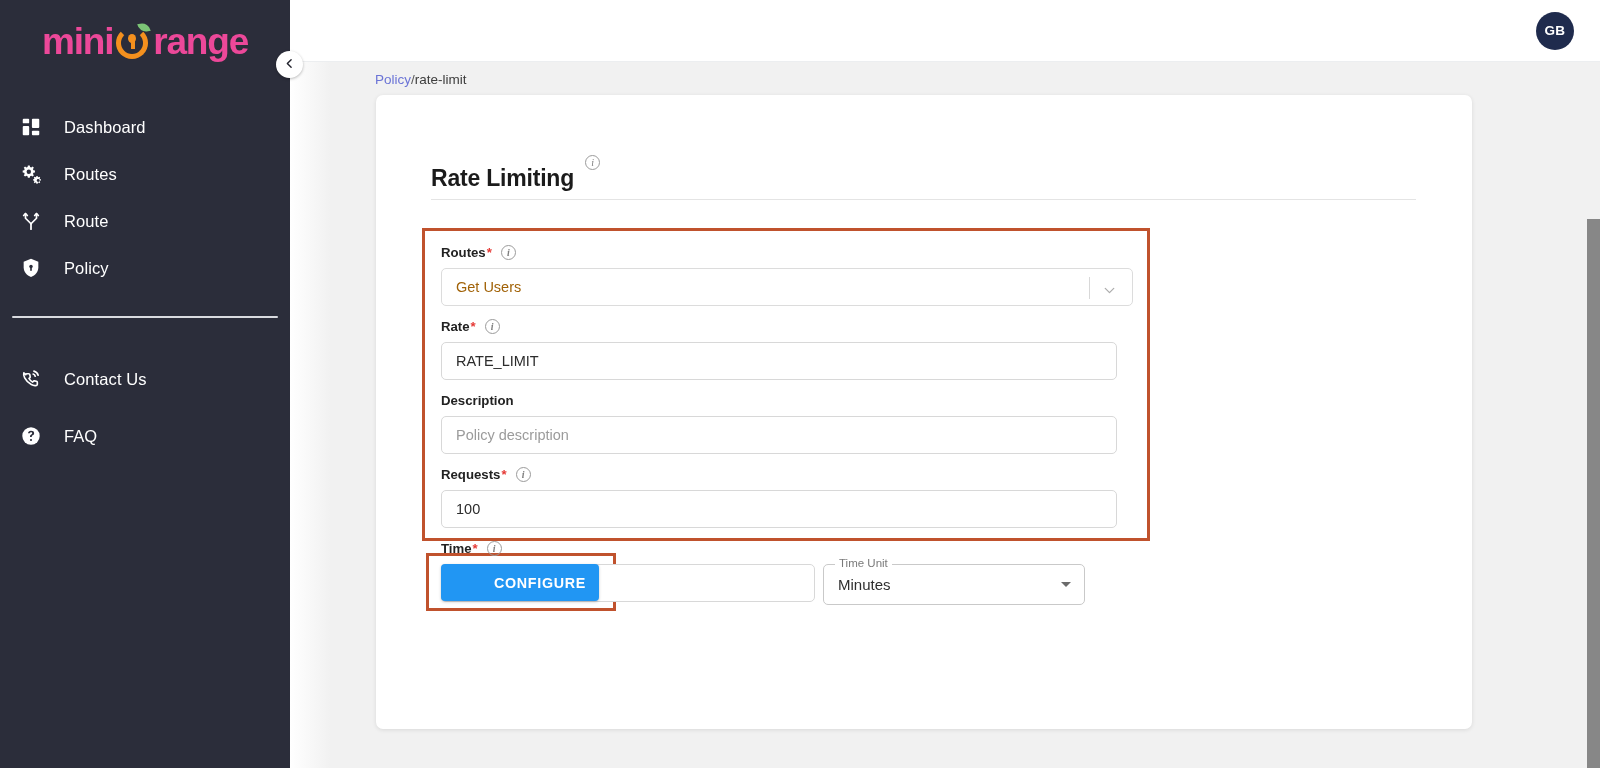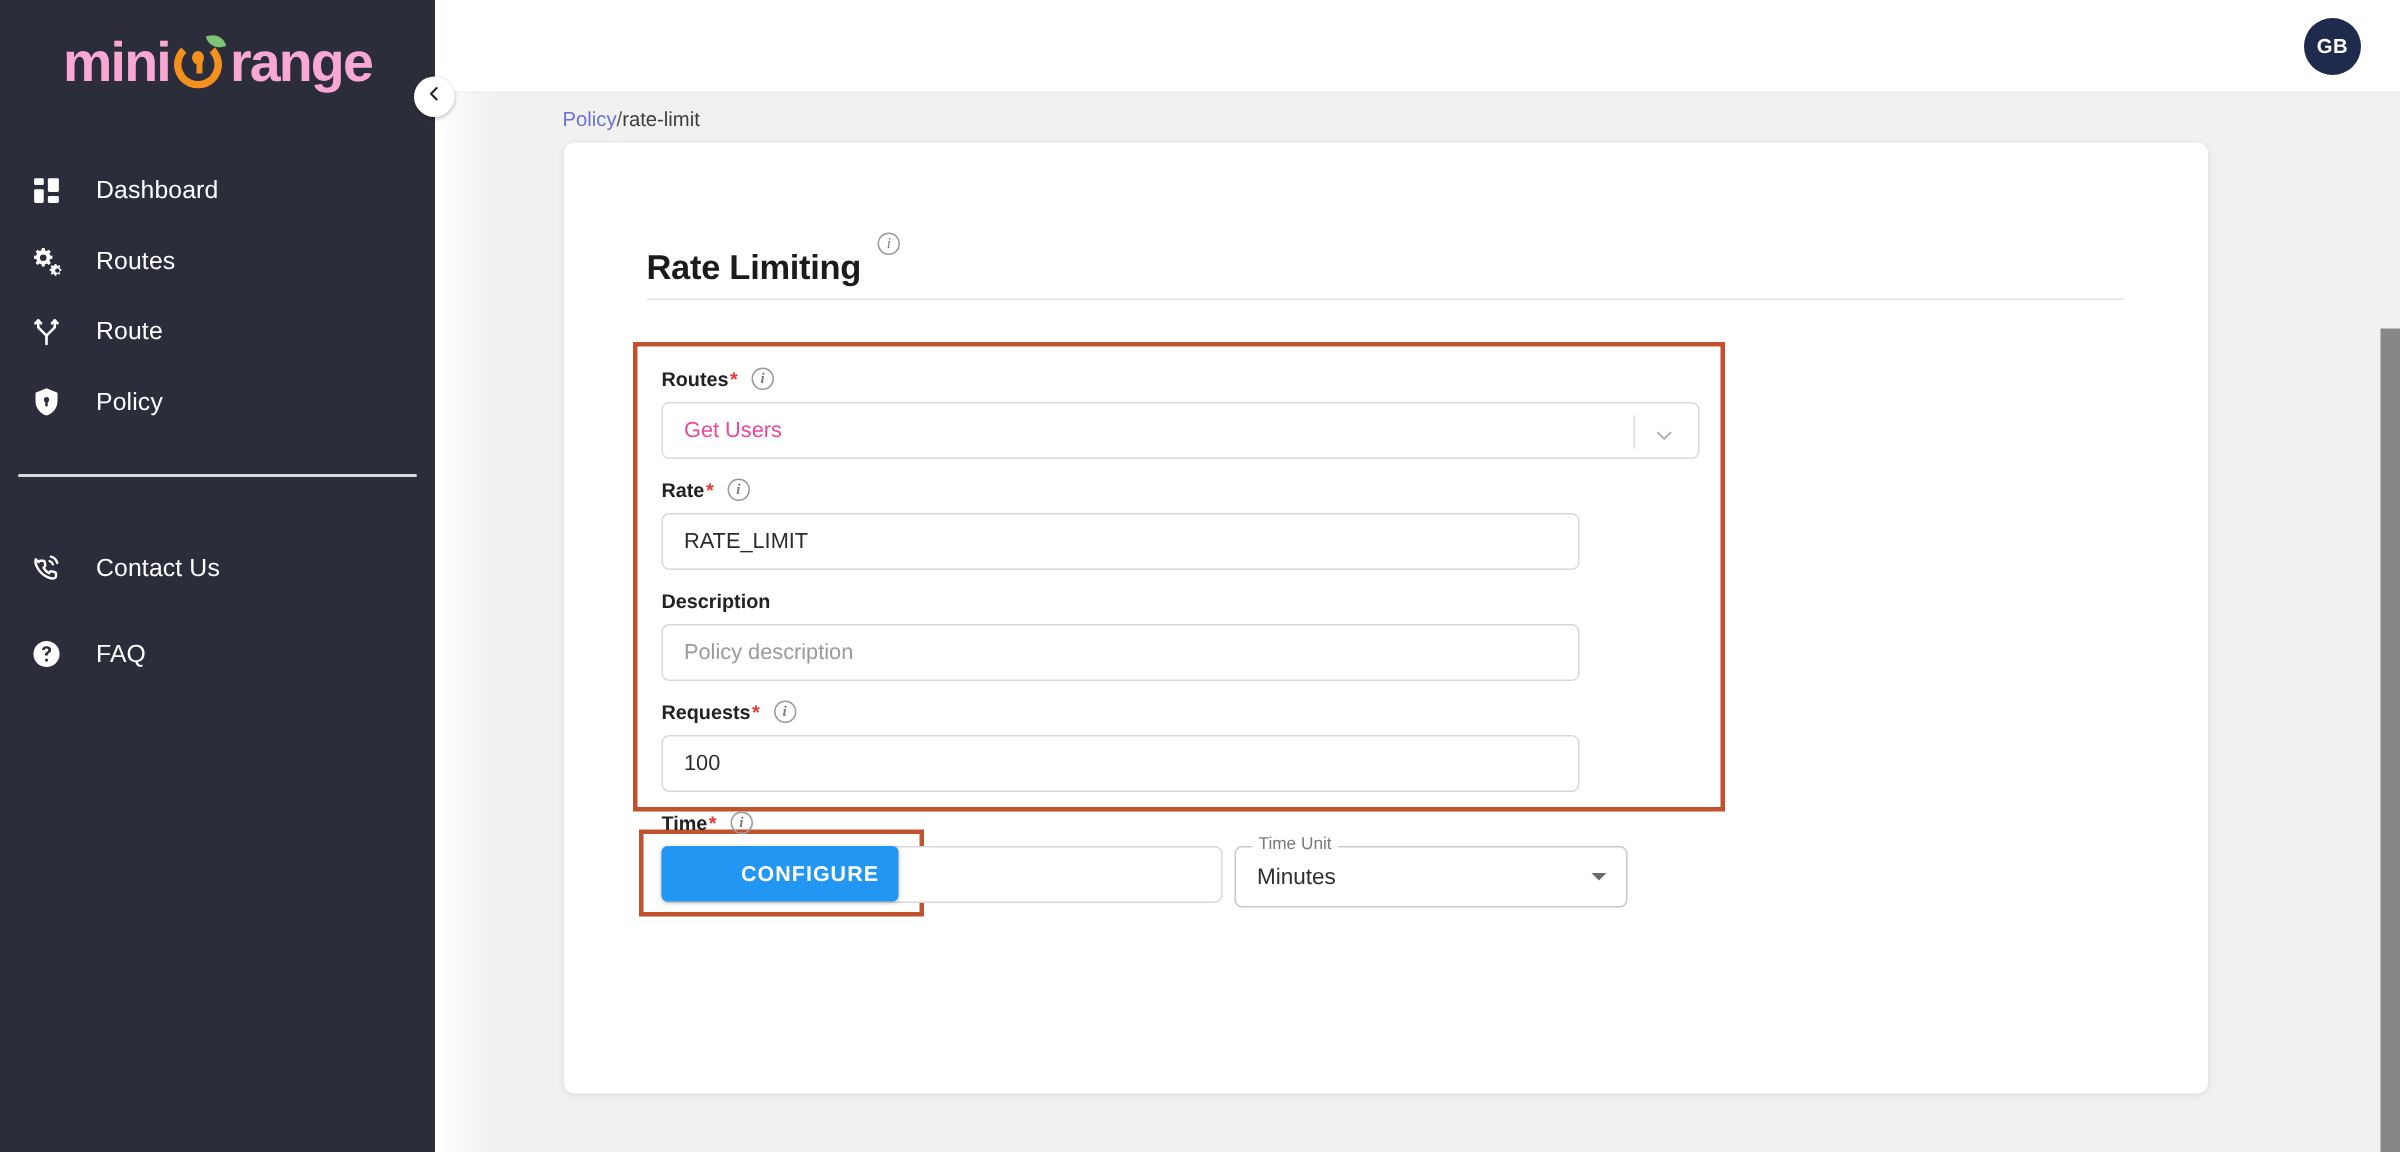--- a/index.html
+++ b/index.html
@@ -19,21 +19,21 @@
   }
   .logo-wrap {
     height: 78px; display: flex; align-items: center;
     justify-content: center; padding-top: 6px;
   }
   .logo {
     display: flex; align-items: center;
     font-size: 37px; font-weight: 700; letter-spacing: -1.2px;
     color: #ffffff;
   }
-  .logo .lg-pre, .logo .lg-post { color: #f9a8d4; }
+  .logo .lg-pre, .logo .lg-post { color: #ec4899; }
   .logo-o {
     position: relative; width: 38px; height: 38px;
     display: inline-block; margin: 0 1px;
   }
   .logo-o .ring {
     position: absolute; left: 2px; top: 4px;
     width: 32px; height: 32px; border-radius: 50%;
     border: 5px solid #f4901e;
     border-top-color: transparent;
   }
@@ -161,37 +161,37 @@
   .form { position: absolute; left: 65px; top: 150px; width: 692px; }
   .field { margin-bottom: 13px; }
   .field-label {
     font-size: 13.2px; font-weight: 700; color: #222222;
     display: flex; align-items: center; margin-bottom: 8px;
   }
   .req-star { color: #e53935; font-weight: 700; margin-left: 1px; }
   .field-label .info-icon { margin-left: 9px; }
 
   .text-input {
-    width: 612px; height: 38px;
+    width: 676px; height: 38px;
     border: 1px solid #d8d8d8; border-radius: 5px;
     background: #ffffff;
     font-size: 14.5px; color: #2c2c2c;
     font-family: "Liberation Sans", sans-serif;
     padding: 0 14px; outline: none;
   }
   .text-input::placeholder { color: #9b9b9b; }
 
   .select-control {
     position: relative; width: 692px; height: 38px;
     border: 1px solid #dcdcdc; border-radius: 5px;
     background: #ffffff; display: flex; align-items: center;
     cursor: pointer;
   }
   .select-value {
-    font-size: 14.5px; color: #ec4899; padding-left: 14px;
+    font-size: 14.5px; color: #a16207; padding-left: 14px;
   }
   .select-sep {
     position: absolute; right: 42px; top: 8px;
     width: 1px; height: 22px; background: #d8d8d8;
   }
   .select-arrow {
     position: absolute; right: 14px; top: 13px;
     color: #adadad;
   }
 

